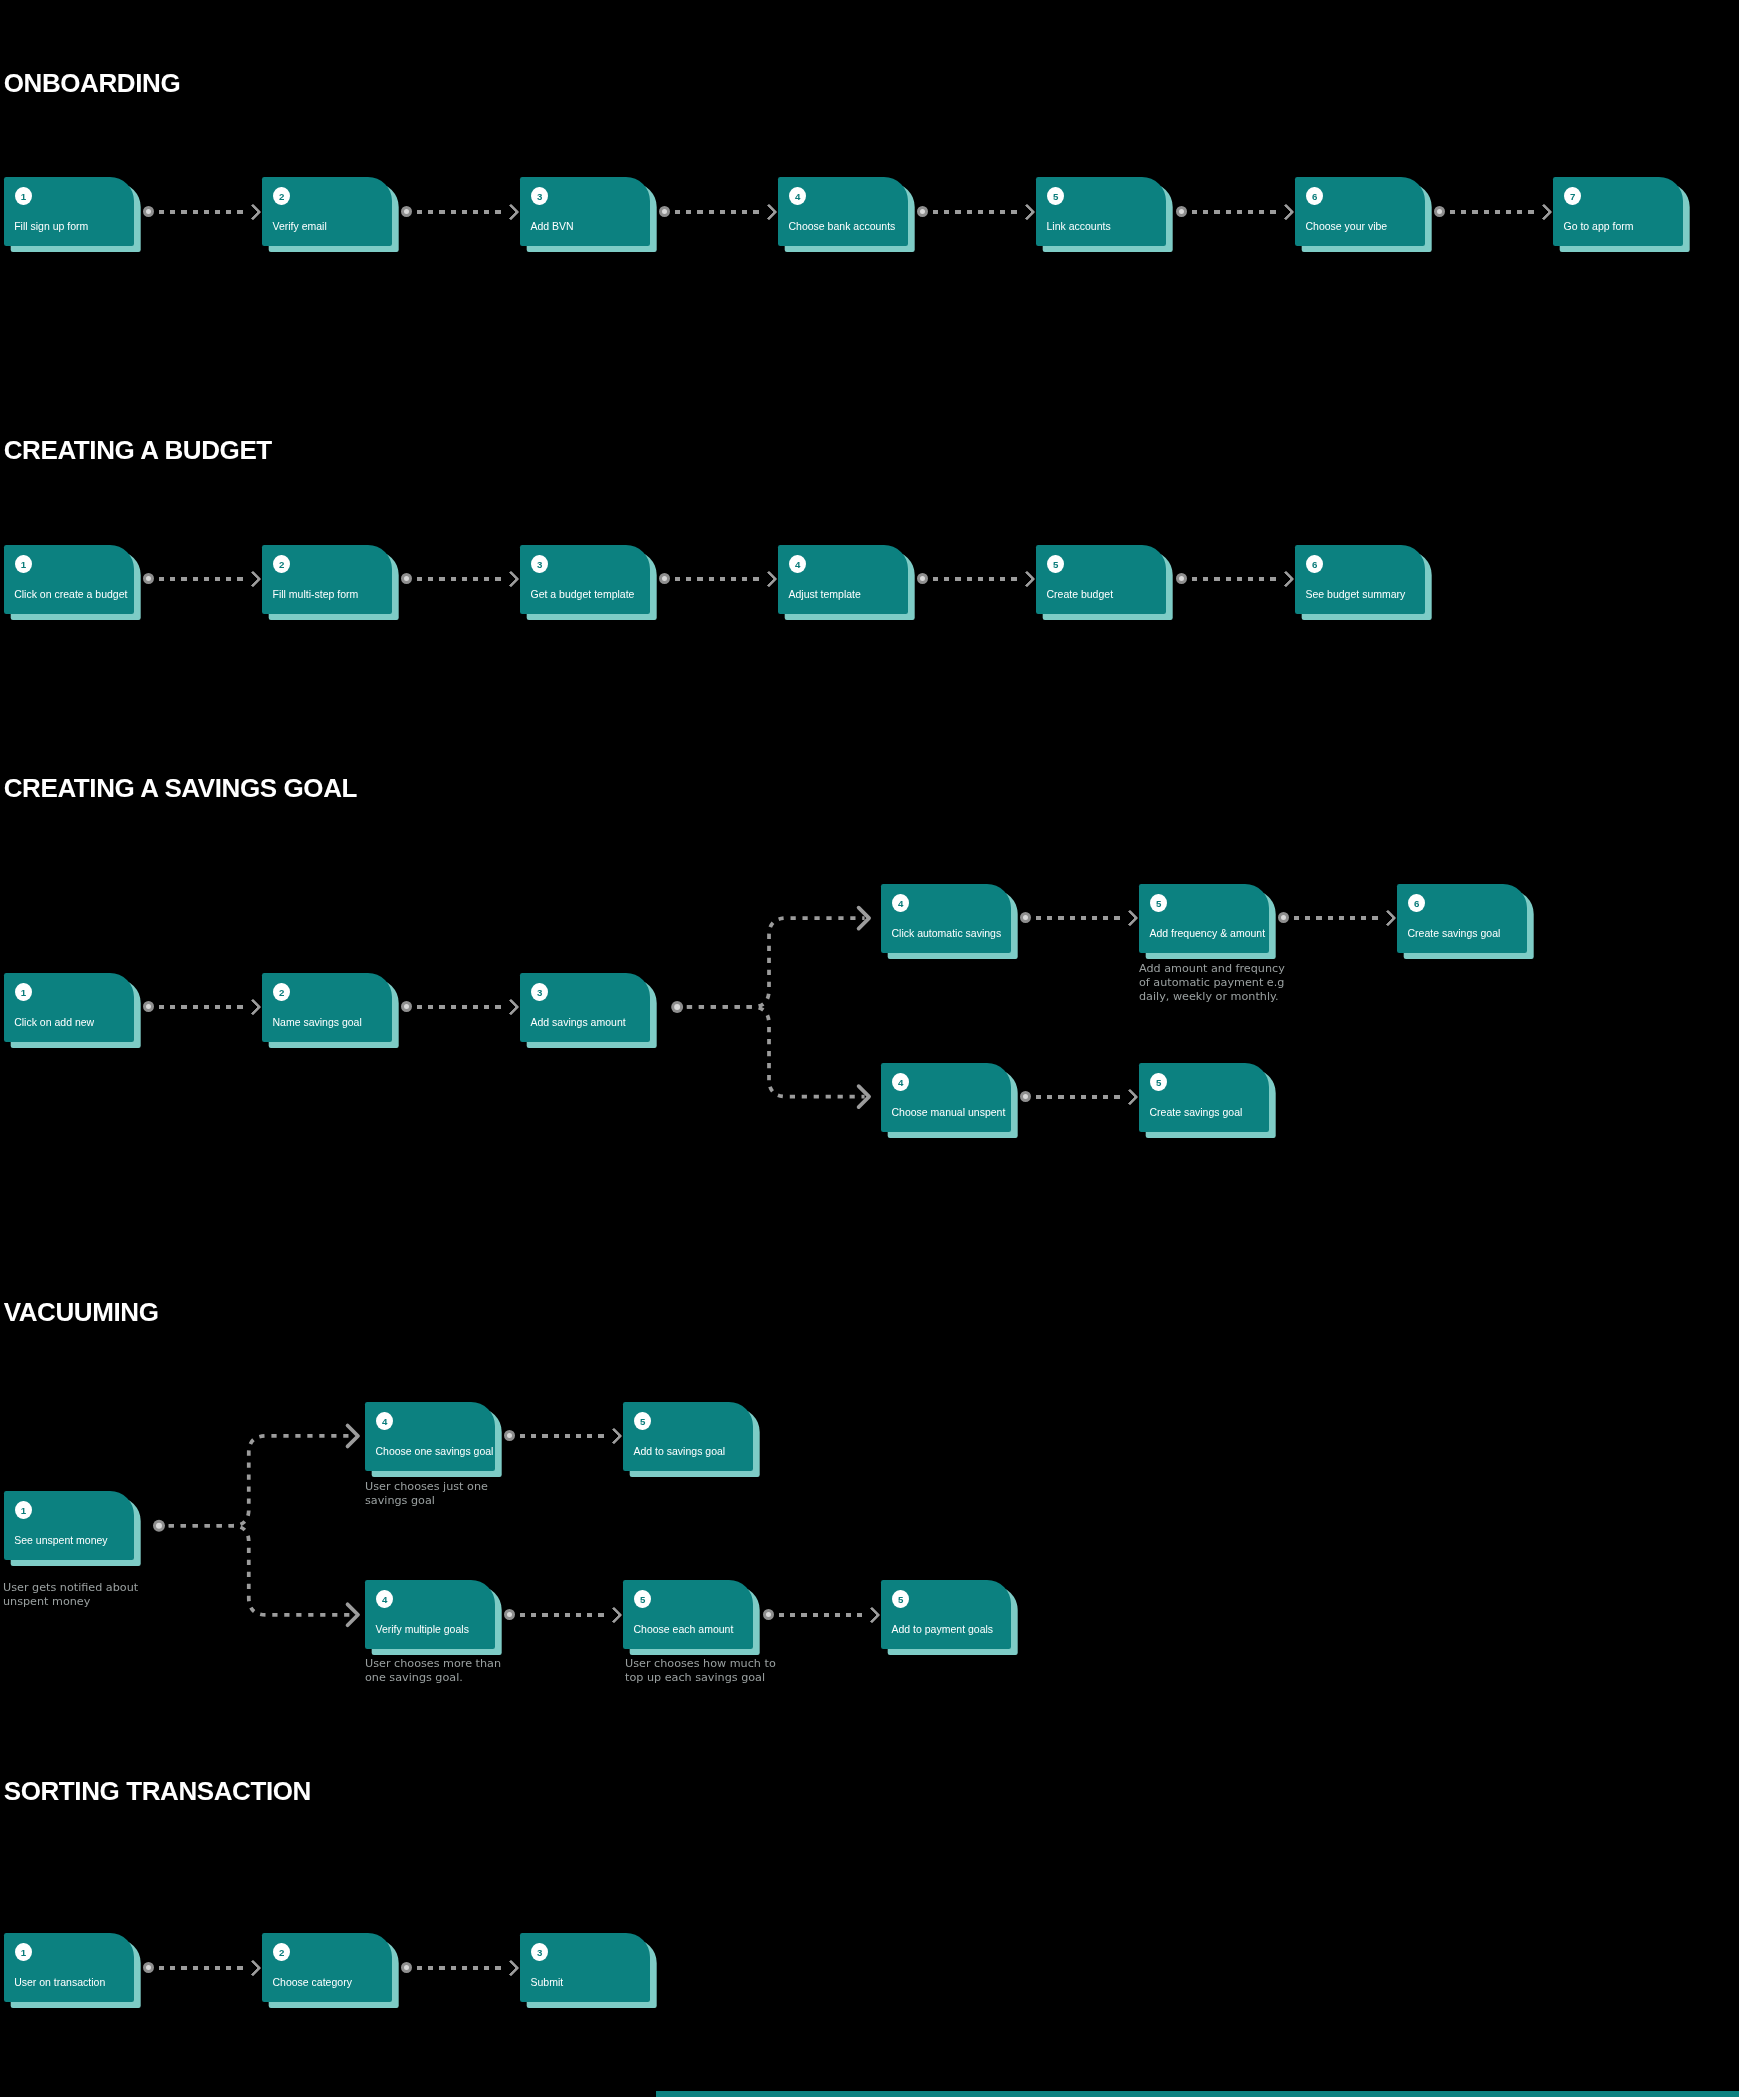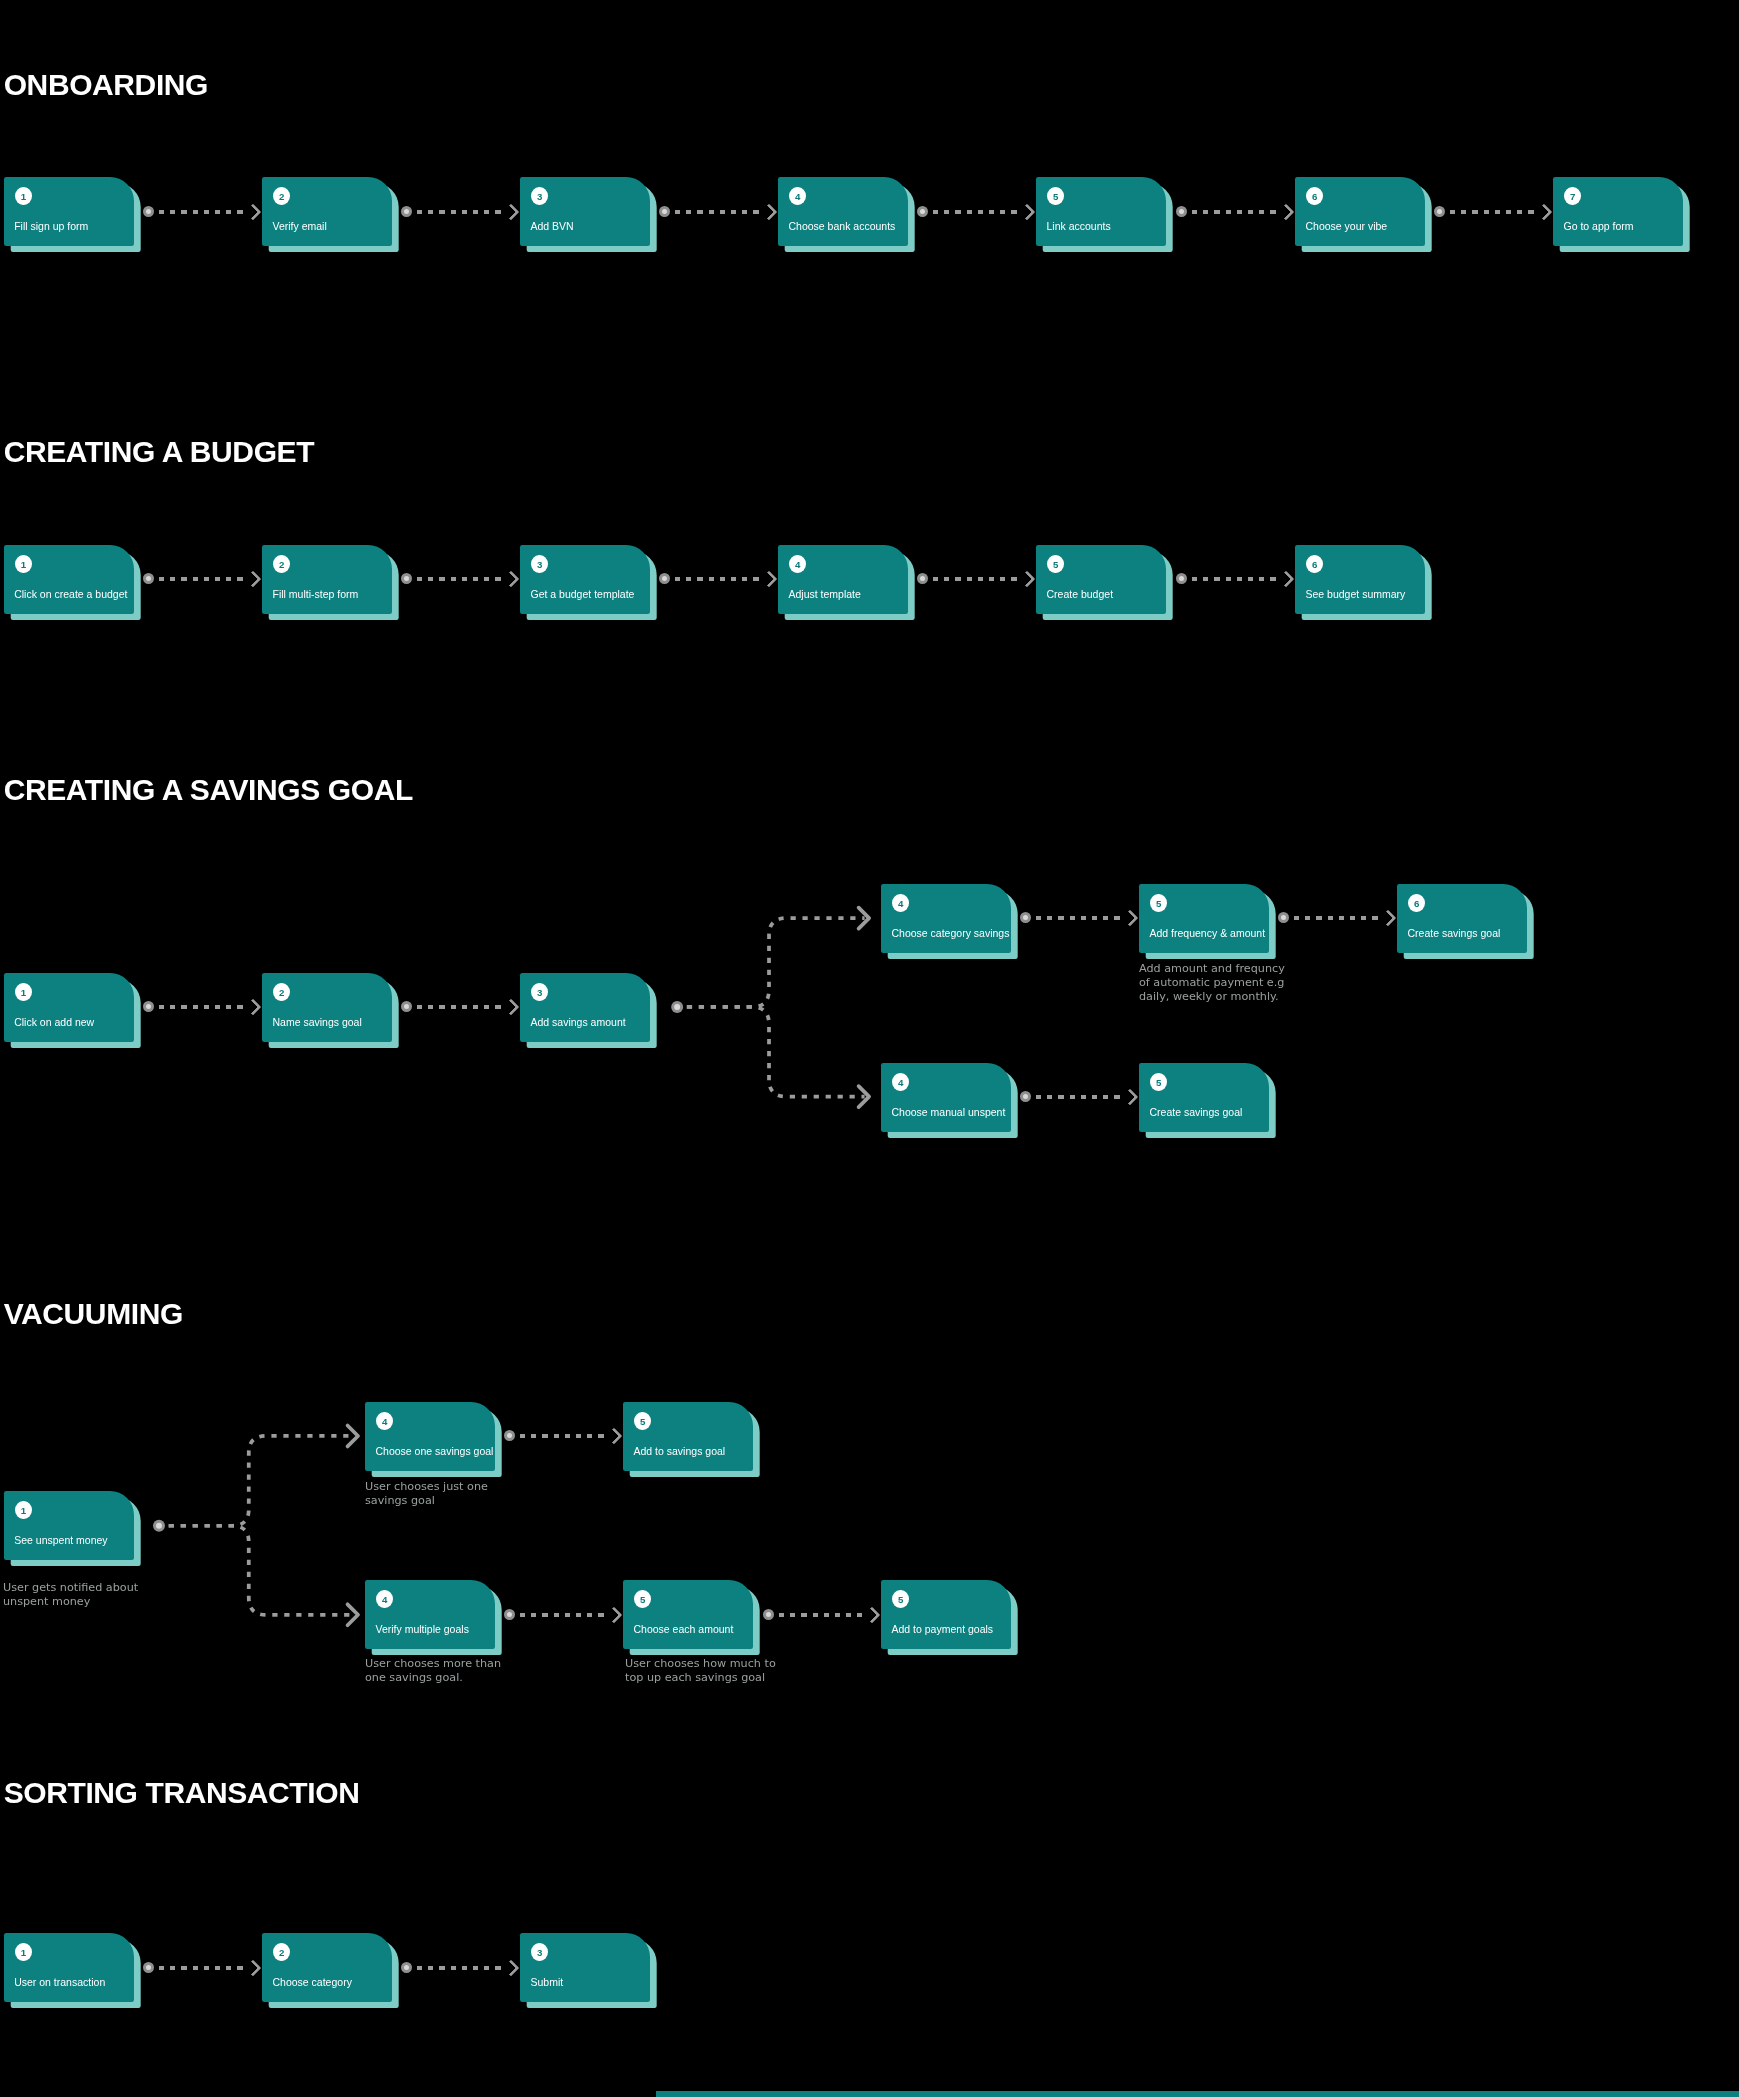--- a/index.html
+++ b/index.html
@@ -1,18 +1,18 @@
 <!DOCTYPE html>
 <html style="font-size:12px"><head>
 <meta charset="utf-8">
 <style>
   html,body{margin:0;padding:0;background:#000;}
   body{width:1739px;height:2097px;position:relative;overflow:hidden;
        font-family:"Liberation Sans",sans-serif;}
-  .section-title{position:absolute;color:#fff;font-size:30px;font-weight:700;
+  .section-title{position:absolute;color:#fff;font-size:26px;font-weight:700;
        letter-spacing:-0.4px;line-height:1;white-space:nowrap;}
   .card{position:absolute;width:130px;height:69px;background:#0C8180;
        border-radius:2.2px 24px 2.2px 2.2px;box-shadow:6.7px 6px 0 0 #7ECCC6;}
   .badge{position:absolute;left:11.2px;top:9.7px;width:17px;height:18.7px;border-radius:50%;
        background:#fff;color:#0A7B7A;font-size:9.7px;font-weight:700;
        display:flex;align-items:center;justify-content:center;}
   .label{position:absolute;left:10.5px;top:43px;color:#fff;font-size:10.5px;
        line-height:12px;white-space:nowrap;}
   .arrow{position:absolute;height:19.5px;display:flex;align-items:center;}
   .dot{width:5.2px;height:5.2px;border-radius:50%;background:#D9D9D9;
@@ -179,21 +179,21 @@
   <circle class="outer" cx="35" cy="166" r="8"></circle>
   <circle class="inner" cx="35" cy="166" r="4"></circle>
   <path d="M 48 166 H 135 Q 158 166 158 143 V 70 Q 158 47 181 47 H 286"></path>
   <path d="M 48 166 H 135 Q 158 166 158 189 V 263 Q 158 286 181 286 H 286"></path>
   <polyline points="278,33 292,47 278,61"></polyline>
   <polyline points="278,272 292,286 278,300"></polyline>
 </svg>
 
 <div class="card" style="left:881px;top:884px">
   <span class="badge">4</span>
-  <span class="label">Choose category savings</span>
+  <span class="label">Click automatic savings</span>
 </div>
 <div class="card" style="left:1139px;top:884px">
   <span class="badge">5</span>
   <span class="label">Add frequency &amp; amount</span>
 </div>
 <div class="card" style="left:1397px;top:884px">
   <span class="badge">6</span>
   <span class="label">Create savings goal</span>
 </div>
 <div class="arrow" style="left:1011px;top:908px;width:128px">

